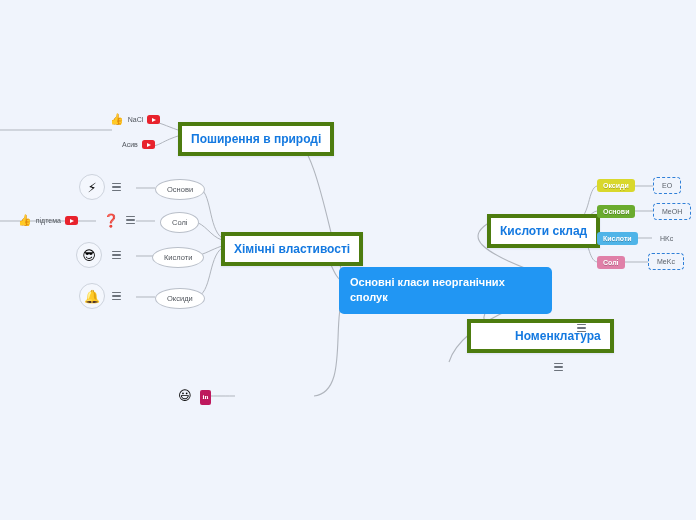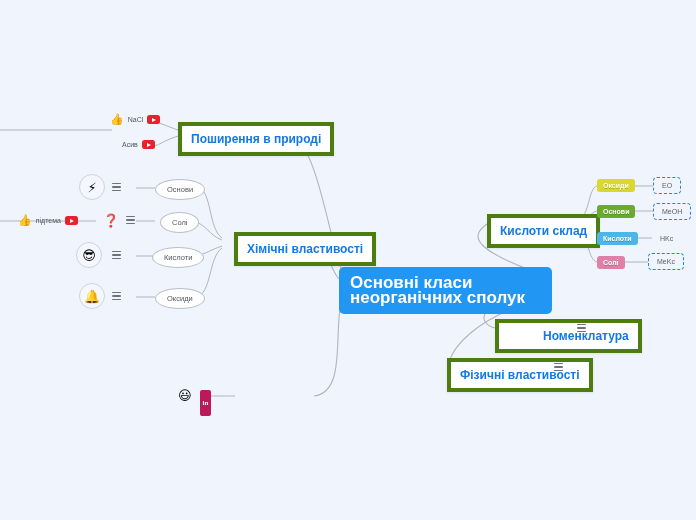--- a/index.html
+++ b/index.html
@@ -31,21 +31,21 @@
     position: absolute;
     box-sizing: border-box;
     white-space: nowrap;
   }
 
   
   .root {
     background: #2196f3;
     color: #ffffff;
     font-weight: bold;
-    font-size: 17px;
+    font-size: 11px;
     line-height: 15px;
     border-radius: 5px;
     padding: 8px 10px 9px 11px;
     white-space: normal;
   }
 
   
   .main-node {
     background: #ffffff;
     border: 4px solid #4d7c0f;
@@ -159,21 +159,21 @@
     width: 0; height: 0;
     border-left: 4px solid #ffffff;
     border-top: 2.5px solid transparent;
     border-bottom: 2.5px solid transparent;
     margin-left: 1px;
   }
 
   
   .li-icon {
     width: 11px;
-    height: 26px;
+    height: 15px;
     background: #be185d;
     border-radius: 2px;
     color: #ffffff;
     font-size: 7px;
     font-weight: bold;
     display: inline-flex;
     align-items: center;
     justify-content: center;
     line-height: 1;
     font-family: "Liberation Serif", serif;
@@ -247,21 +247,21 @@
     <span class="emoji-sm">👍</span>
     <span>NaCl</span>
     <span class="yt-icon"></span>
   </div>
 
   <div class="node mini-label" style="left:122px; top:140px;">
     <span>Асив</span>
     <span class="yt-icon"></span>
   </div>
 
-  <div class="node main-node" style="left:234px; top:232px;">
+  <div class="node main-node" style="left:221px; top:232px;">
     <span>Хімічні властивості</span>
   </div>
 
   <div class="node oval" style="left:155px; top:179px;">
     <span>Основи</span>
   </div>
   <div class="node note-icon" style="left:112px; top:183px;">
       <i></i>
       <i></i>
       <i></i>
@@ -337,32 +337,29 @@
     <span>HKc</span>
   </div>
 
   <div class="node chip" style="left:597px; top:256px; background:#e080a8;">
     <span>Солі</span>
   </div>
   <div class="node dashed-box" style="left:648px; top:253px;">
     <span>MeKc</span>
   </div>
 
-  <div class="node main-node" style="left:495px; top:319px;padding-left:44px;">
+  <div class="node main-node" style="left:467px; top:319px;padding-left:44px;">
     <span>Номенклатура</span>
   </div>
   <div class="node note-icon" style="left:577px; top:324px;">
       <i></i>
       <i></i>
       <i></i>
     </div>
 
-  <div class="node main-node" style="left:447px; top:358px;">
-    <span>Фізичні властивості</span>
-  </div>
   <div class="node note-icon" style="left:554px; top:363px;">
       <i></i>
       <i></i>
       <i></i>
     </div>
 
   <div class="node emoji-plain" style="left:178px; top:389px;">
     <span>😃</span>
   </div>
   <div class="node li-icon" style="left:200px; top:390px;">in</div>

